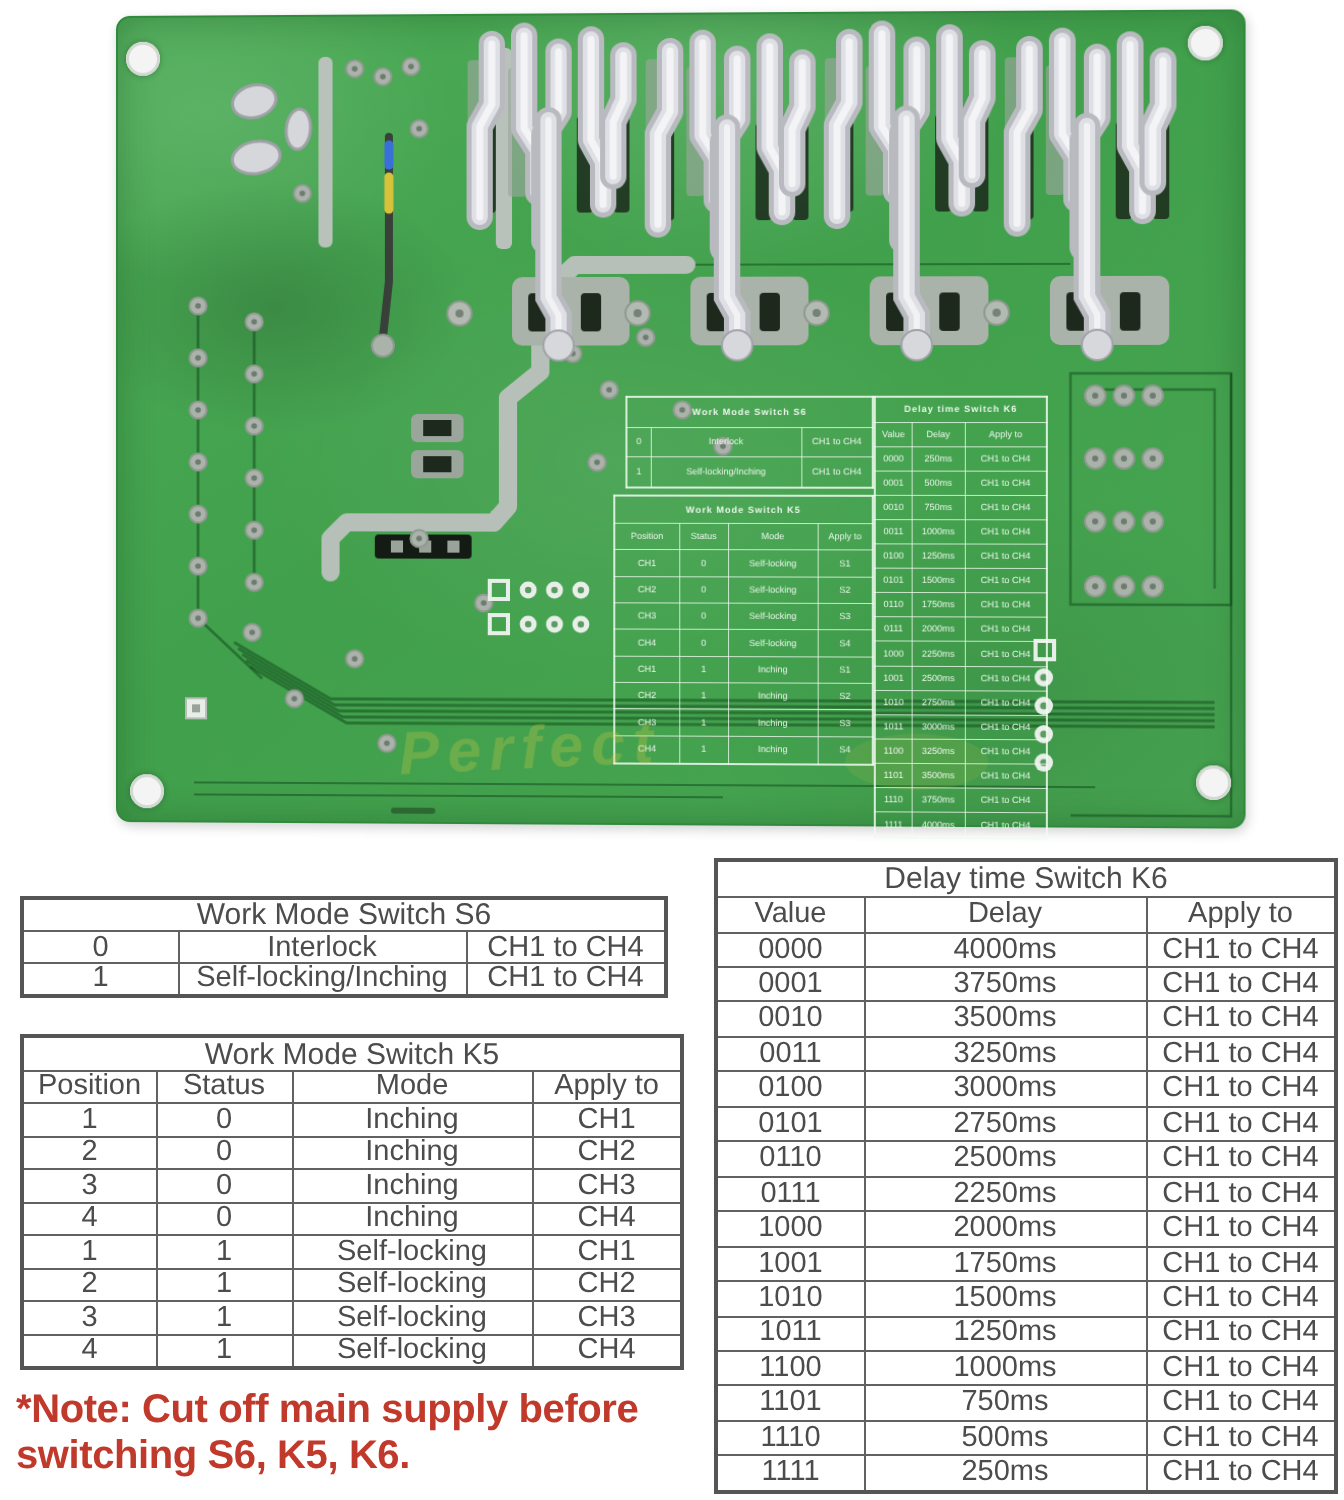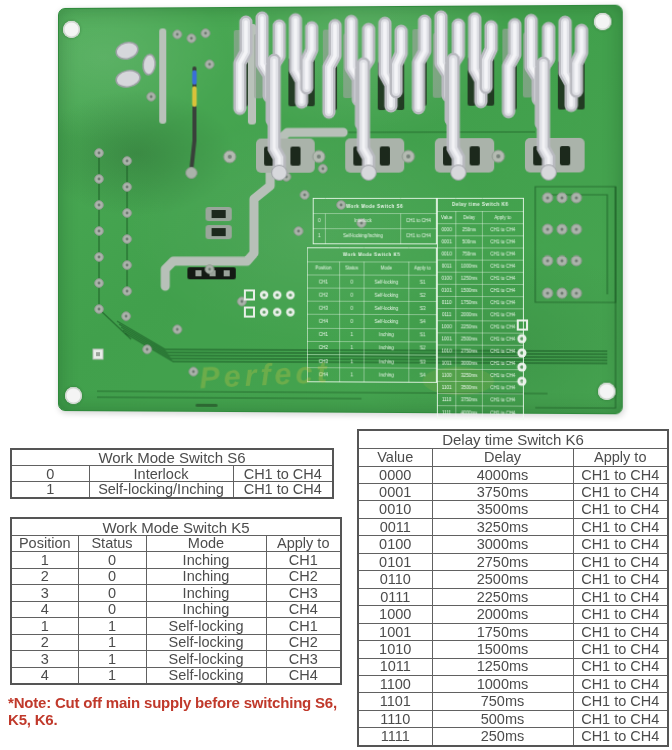--- a/index.html
+++ b/index.html
@@ -37,21 +37,21 @@
   
   .t{position:absolute;}
   .t table{border-collapse:collapse;table-layout:fixed;width:100%;height:100%;
            border:2.5px solid #555555;background:#ffffff;}
   .t td{border:1.5px solid #616161;color:#4c4c4c;font-size:14.5px;text-align:center;
         padding:0;line-height:1;white-space:nowrap;overflow:hidden;}
   .t .t-title td{font-size:15px;}
   .s6pos{left:10px;top:448px;width:322px;height:51px;}
   .k5pos{left:10px;top:517px;width:330px;height:168px;}
   .k6pos{left:357px;top:429px;width:310px;height:318px;}
-  .note{position:absolute;left:8px;top:694px;width:340px;font-size:15px;font-weight:600;
+  .note{position:absolute;left:8px;top:694px;width:340px;font-size:20px;font-weight:600;
         color:#c0392b;letter-spacing:-.2px;}
 </style>
 </head>
 <body>
 
 <div class="stage">
 
   <div class="pcb">
     <div id="pcbArt"><svg width="554" height="401" viewBox="0 0 554 401" xmlns="http://www.w3.org/2000/svg">
           <g fill="none" stroke="rgba(12,64,24,.48)" stroke-width="1.4">

